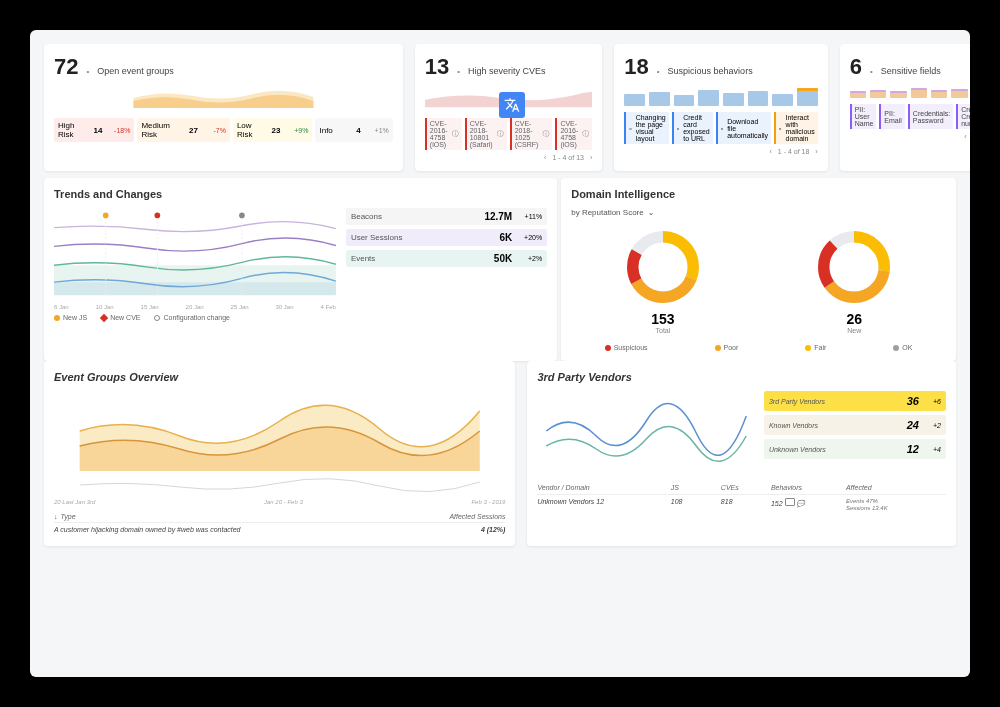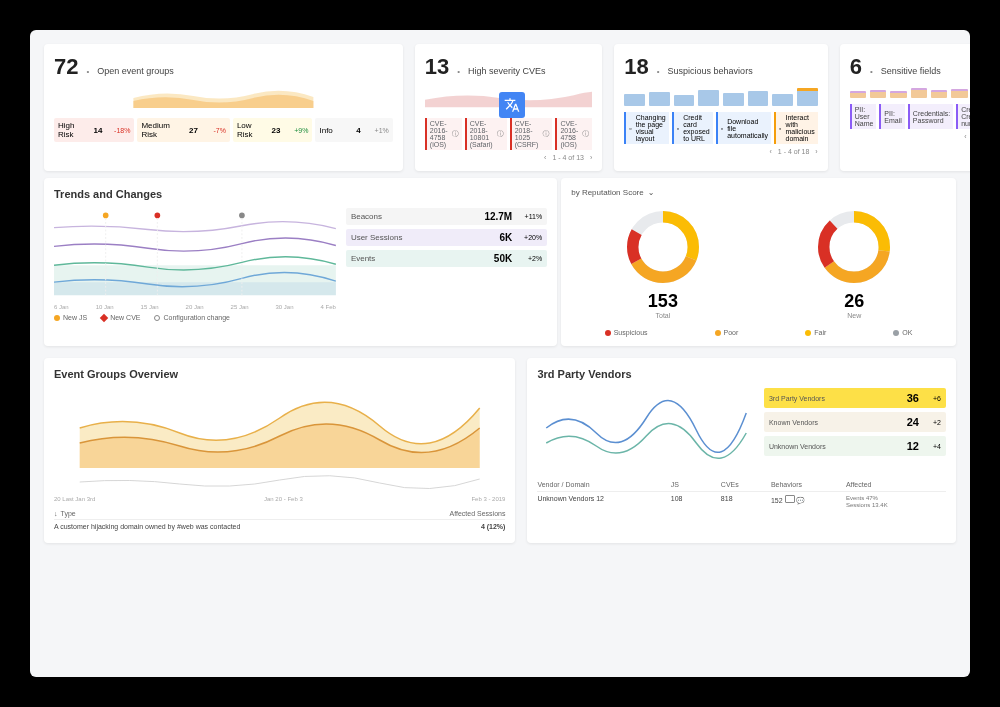--- a/index.html
+++ b/index.html
@@ -1,20 +1,20 @@
 <!DOCTYPE html>
 <html><head>
 <meta charset="utf-8">
 <style>
 * { margin: 0; padding: 0; box-sizing: border-box; }
 body { font-family: -apple-system, BlinkMacSystemFont, 'Segoe UI', Arial, sans-serif; background: #000; width: 1000px; height: 707px; padding: 30px; }
 .tablet { background: #f5f6f8; width: 100%; height: 100%; border-radius: 6px; padding: 14px; overflow: hidden; }
 .grid-top { display: grid; grid-template-columns: 1fr 1fr 1fr 1fr; gap: 12px; margin-bottom: 7px; }
-.grid-mid { display: grid; grid-template-columns: 1.3fr 1fr; gap: 4px; margin-bottom: 12px; }
-.grid-bot { display: grid; grid-template-columns: 1.1fr 1fr; gap: 12px; }
+.grid-mid { display: grid; grid-template-columns: 1.3fr 1fr; gap: 4px; }
+.grid-bot { display: grid; grid-template-columns: 1.1fr 1fr; gap: 12px; font-style: italic; }
 .card { background: #fff; border-radius: 4px; box-shadow: 0 1px 3px rgba(0,0,0,0.08); padding: 10px; }
 .stat-header { display: flex; align-items: baseline; gap: 8px; margin-bottom: 6px; }
 .stat-num { font-size: 22px; font-weight: 700; color: #222; }
 .stat-label { font-size: 9px; color: #444; }
 .dot-sup { font-size: 8px; color: #888; vertical-align: super; }
 .sparkline { width: 100%; height: 22px; margin-bottom: 6px; }
 .row-list { display: flex; flex-direction: row; gap: 3px; }
 .risk-row { display: flex; align-items: center; justify-content: space-between; font-size: 8px; padding: 3px 4px; border-radius: 2px; }
 .risk-row .name { flex: 1; }
 .risk-row .val { width: 28px; text-align: right; font-weight: 600; }
@@ -45,21 +45,21 @@
 .m-teal { background: #e8f4f1; }
 .m-blue { background: #eaf2fa; }
 .legend-row { display: flex; gap: 14px; font-size: 7px; color: #666; margin-top: 4px; align-items: center; }
 .legend-item { display: flex; align-items: center; gap: 3px; }
 .legend-dot { width: 6px; height: 6px; border-radius: 50%; display: inline-block; }
 .chart-area { width: 100%; height: 90px; }
 .x-axis { display: flex; justify-content: space-between; font-size: 6px; color: #aaa; margin-top: 2px; }
 .di-body { display: flex; justify-content: space-around; gap: 8px; margin: 10px 0; }
 .donut-wrap { text-align: center; }
 .donut-label { font-size: 7px; color: #888; }
-.donut-val { font-size: 18px; font-weight: 700; }
+.donut-val { font-size: 14px; font-weight: 700; }
 .di-legend { display: flex; justify-content: space-around; font-size: 7px; color: #666; margin-top: 6px; }
 .selector { font-size: 8px; color: #555; display: flex; align-items: center; gap: 4px; margin-bottom: 4px; }
 .overview-chart { width: 100%; height: 80px; }
 .overview-mini { width: 100%; height: 18px; opacity: 0.6; }
 .overview-dates { display: flex; justify-content: space-between; font-size: 6px; color: #aaa; margin-top: 2px; }
 .table-section { margin-top: 6px; }
 .table-head { display: flex; font-size: 7px; color: #666; border-bottom: 1px solid #eee; padding: 2px 0; }
 .table-head .col1 { flex: 1; display: flex; align-items: center; gap: 3px; }
 .table-head .col2 { width: 76px; text-align: right; }
 .table-row { display: flex; font-size: 7px; color: #444; padding: 3px 0; }
@@ -306,20 +306,21 @@
           <div class="metric-row m-teal">
             <span class="mlabel">Events</span>
             <span class="mval">50K</span>
             <span class="mdelta pos">+2%</span>
           </div>
         </div>
       </div>
     </div>
 
     <div class="card">
+      <div class="card-title">Domain Intelligence</div>
       <div class="selector">
         <span>by Reputation Score</span>
         <span>⌄</span>
       </div>
       <div class="di-body">
         <div class="donut-wrap">
           <svg width="80" height="80" viewBox="0 0 42 42">
             <circle cx="21" cy="21" r="15.9" fill="none" stroke="#e8eaed" stroke-width="6"></circle>
             <circle cx="21" cy="21" r="15.9" fill="none" stroke="#fbbc04" stroke-width="6" stroke-dasharray="31 69" stroke-dashoffset="0" transform="rotate(-90 21 21)"></circle>
             <circle cx="21" cy="21" r="15.9" fill="none" stroke="#f5a623" stroke-width="6" stroke-dasharray="36 64" stroke-dashoffset="-31" transform="rotate(-90 21 21)"></circle>

